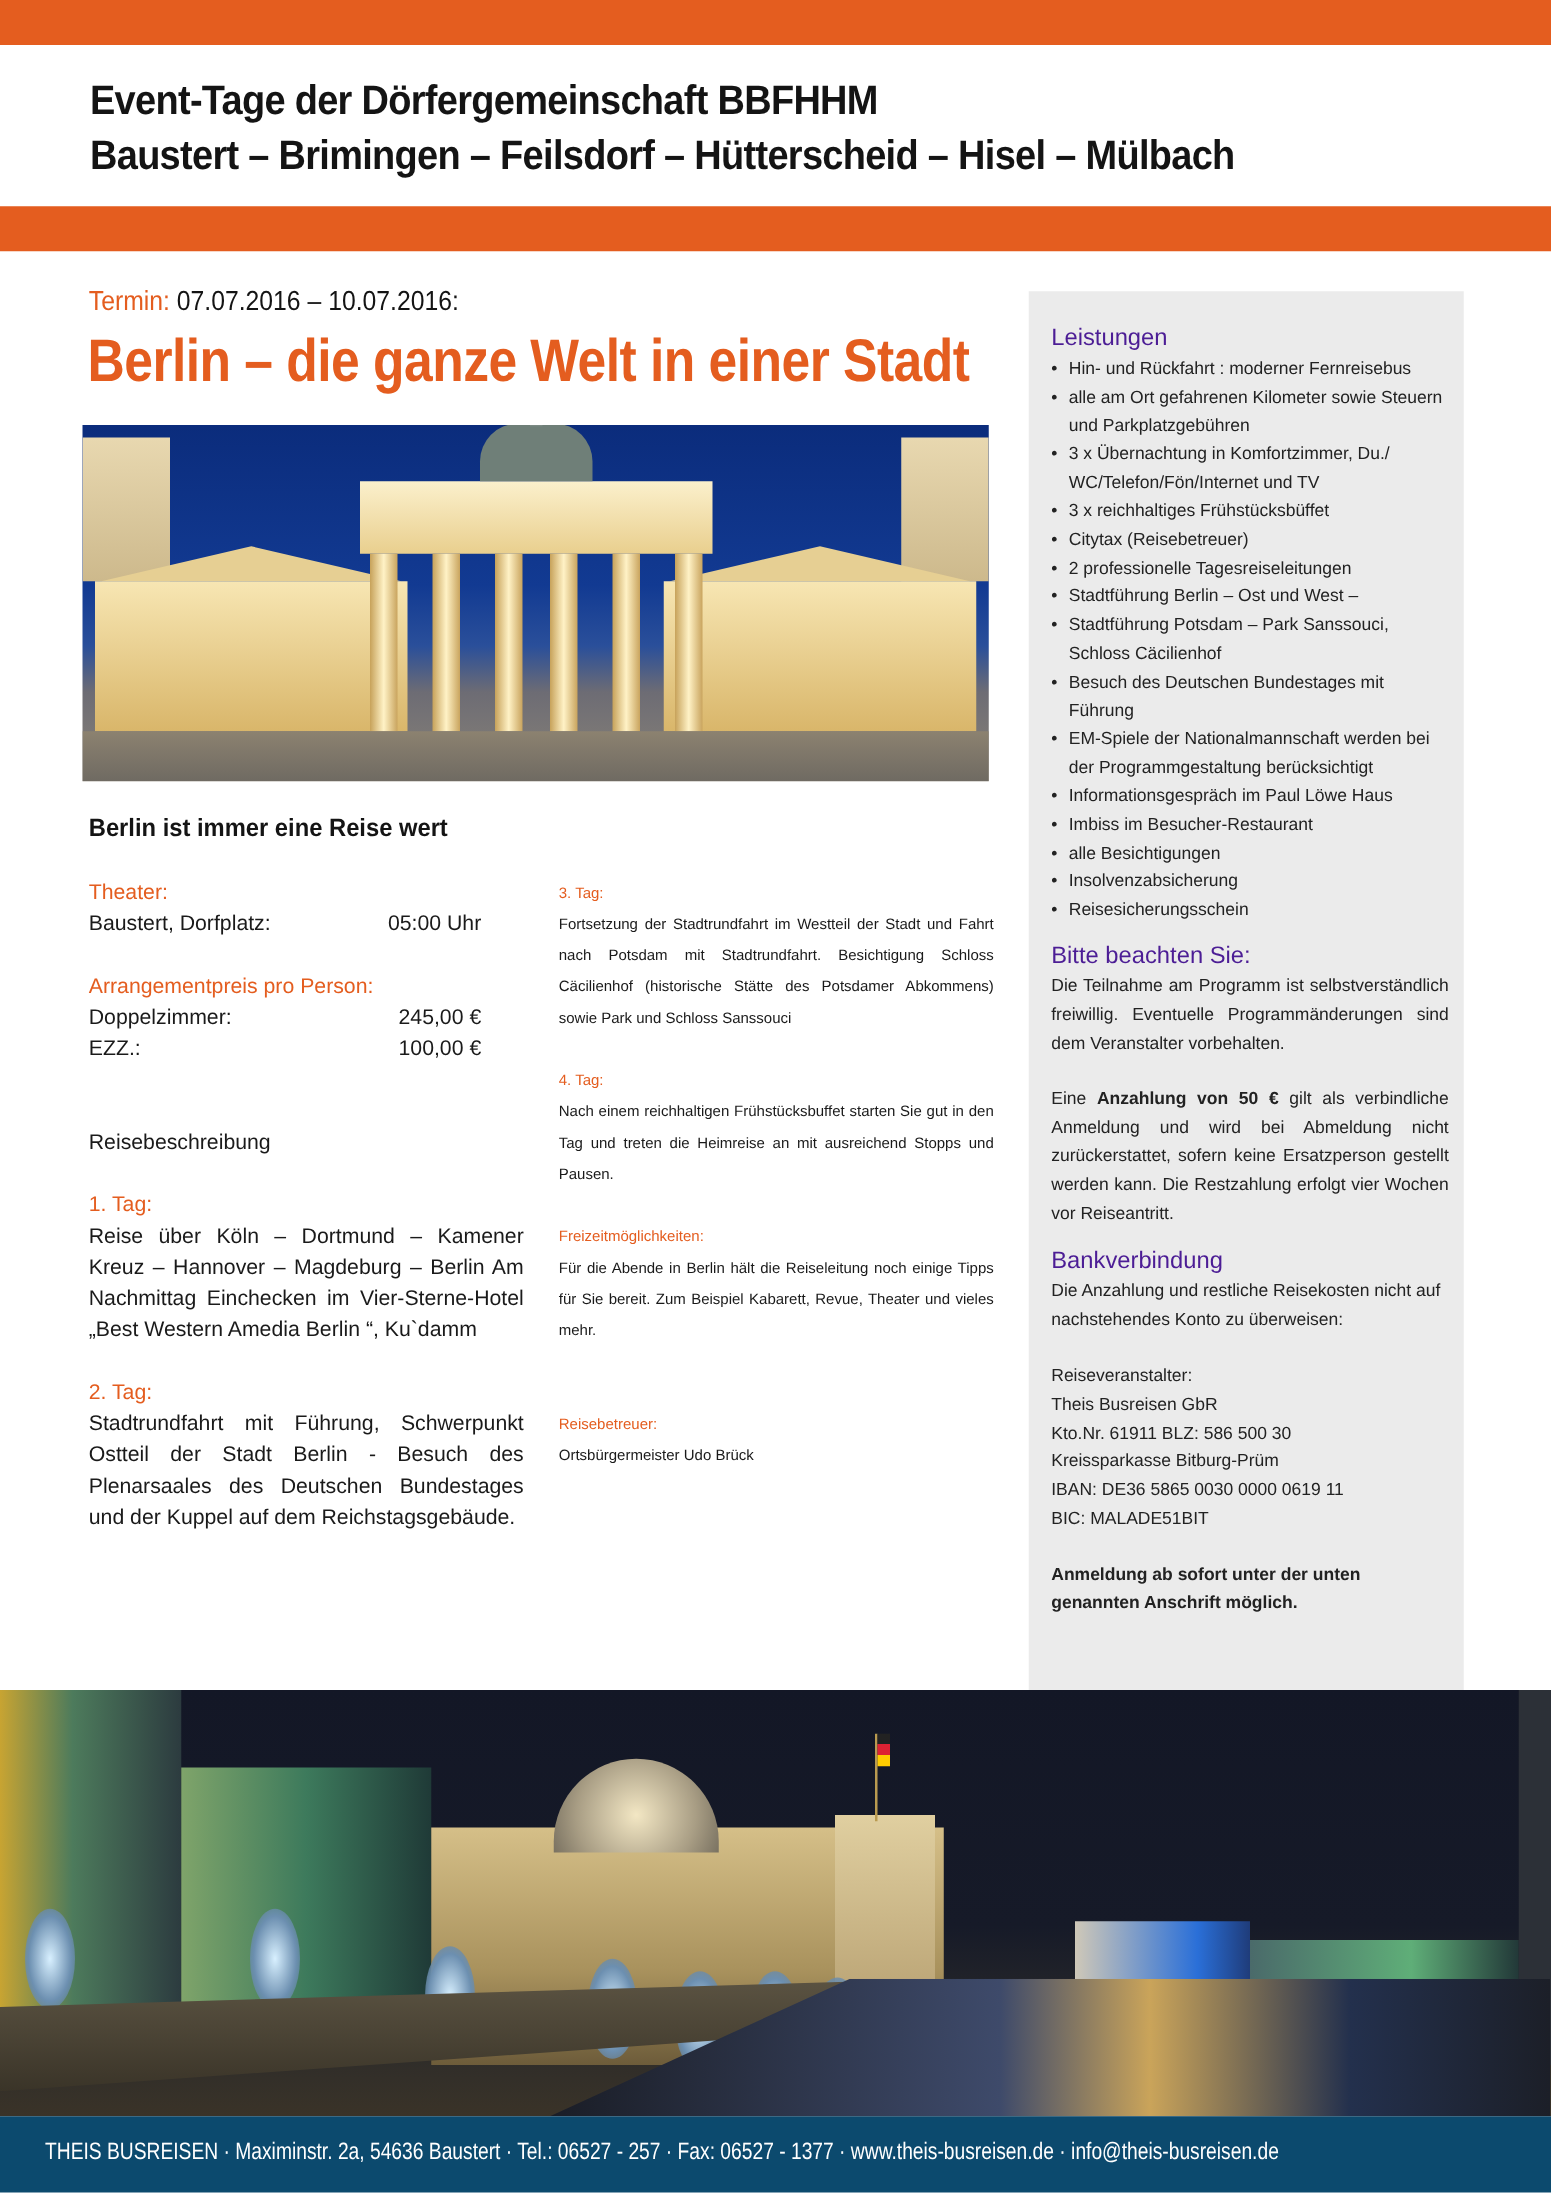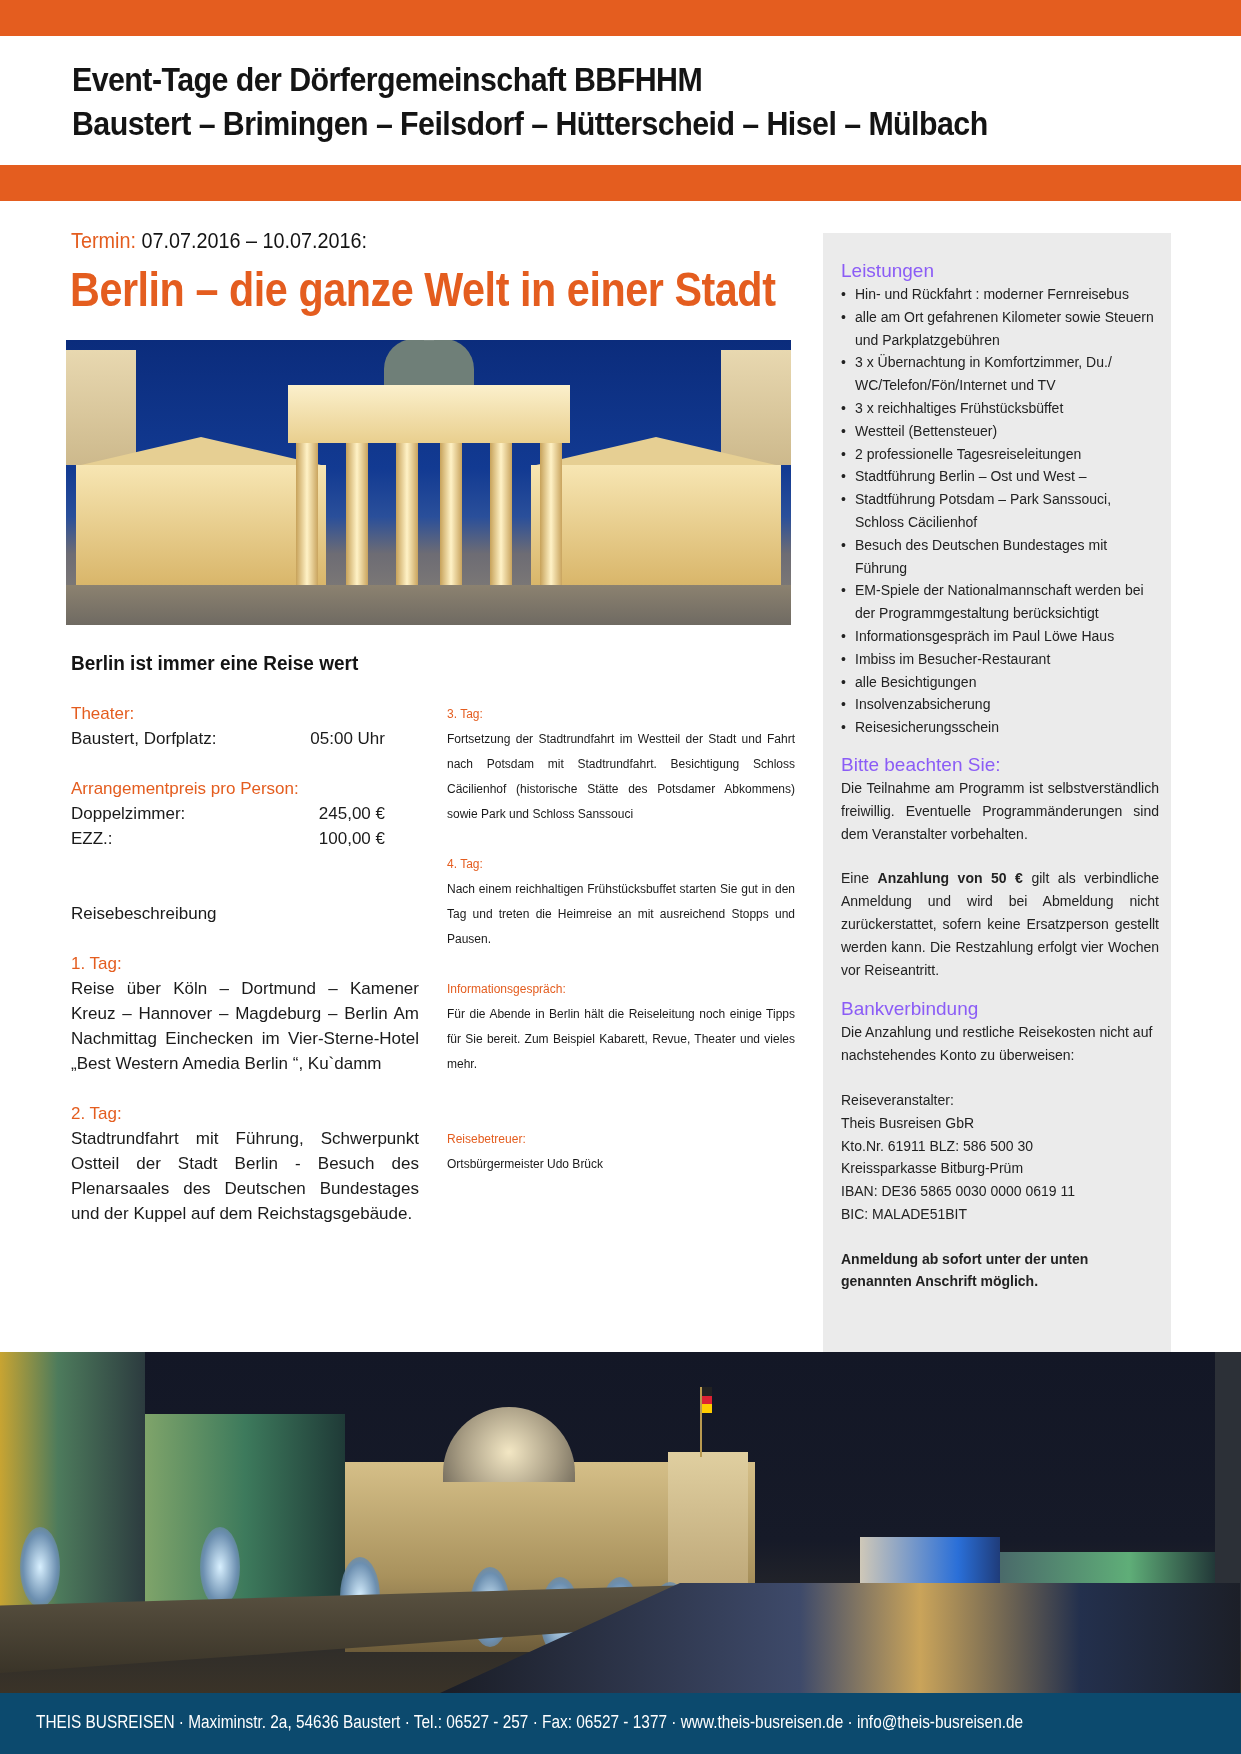--- a/index.html
+++ b/index.html
@@ -45,21 +45,21 @@
   .row2 { display: flex; }
   .row2 .k { width: 214px; }
   .row2 .v { width: 100px; text-align: right; }
   .just { text-align: justify; }
   .gap { height: 25px; }
   .gap2 { height: 50px; }
 
   
   .panel { position: absolute; left: 823px; top: 233px; width: 348px; height: 1119px; background: #ebebeb; }
   .panel-inner { position: absolute; left: 18px; top: 26px; width: 318px; font-size: 14px; line-height: 22.8px; color: #222; }
-  .panel h3 { font-weight: normal; font-size: 19px; line-height: 24px; color: #8b5cf6; }
+  .panel h3 { font-weight: normal; font-size: 19px; line-height: 24px; color: #4c1d95; }
   .panel ul { list-style: none; }
   .panel li { position: relative; padding-left: 14px; }
   .panel li::before { content: "\2022"; position: absolute; left: 0; top: 0; }
   .panel .p { text-align: justify; }
   .panel .bold { font-weight: bold; }
 
   
   .photo2 { position: absolute; left: 0; top: 1352px; width: 1241px; height: 341px; overflow: hidden;
     background: linear-gradient(#131726 0%, #161a28 55%, #2a2a2a 80%, #3a3328 100%); }
   .photo2 .bldg { position: absolute; }
@@ -138,37 +138,37 @@
   <div class="just">Stadtrundfahrt mit Führung, Schwerpunkt Ostteil der Stadt Berlin - Besuch des Plenarsaales des Deutschen Bundestages und der Kuppel auf dem Reichstagsgebäude.</div>
 </div>
 
 <div class="col-mid">
   <div class="o-lbl">3. Tag:</div>
   <div class="just">Fortsetzung der Stadtrundfahrt im Westteil der Stadt und Fahrt nach Potsdam mit Stadtrundfahrt. Besichtigung Schloss Cäcilienhof (historische Stätte des Potsdamer Abkommens)  sowie Park und Schloss Sanssouci</div>
   <div class="gap"></div>
   <div class="o-lbl">4. Tag:</div>
   <div class="just">Nach einem reichhaltigen Frühstücksbuffet starten Sie gut in den Tag und treten die Heimreise an mit ausreichend Stopps und Pausen.</div>
   <div class="gap"></div>
-  <div class="o-lbl">Informationsgespräch:</div>
+  <div class="o-lbl">Freizeitmöglichkeiten:</div>
   <div class="just">Für die Abende in Berlin hält die Reiseleitung noch einige Tipps für Sie bereit. Zum Beispiel Kabarett, Revue, Theater und vieles mehr.</div>
   <div class="gap"></div>
   <div class="gap"></div>
   <div class="o-lbl">Reisebetreuer:</div>
   <div>Ortsbürgermeister Udo Brück</div>
 </div>
 
 <div class="panel">
   <div class="panel-inner">
     <h3>Leistungen</h3>
     <ul>
       <li>Hin- und Rückfahrt : moderner Fernreisebus</li>
       <li>alle am Ort gefahrenen Kilometer sowie Steuern und Parkplatzgebühren</li>
       <li>3 x Übernachtung in Komfortzimmer, Du./ WC/Telefon/Fön/Internet und TV</li>
       <li>3 x reichhaltiges Frühstücksbüffet</li>
-      <li>Westteil (Bettensteuer)</li>
+      <li>Citytax (Reisebetreuer)</li>
       <li>2 professionelle Tagesreiseleitungen</li>
       <li>Stadtführung Berlin – Ost und West –</li>
       <li>Stadtführung Potsdam – Park Sanssouci, Schloss Cäcilienhof</li>
       <li>Besuch des Deutschen Bundestages mit Führung</li>
       <li>EM-Spiele der Nationalmannschaft werden bei der Programmgestaltung berücksichtigt</li>
       <li>Informationsgespräch im Paul Löwe Haus</li>
       <li>Imbiss im Besucher-Restaurant</li>
       <li>alle Besichtigungen</li>
       <li>Insolvenzabsicherung</li>
       <li>Reisesicherungsschein</li>

